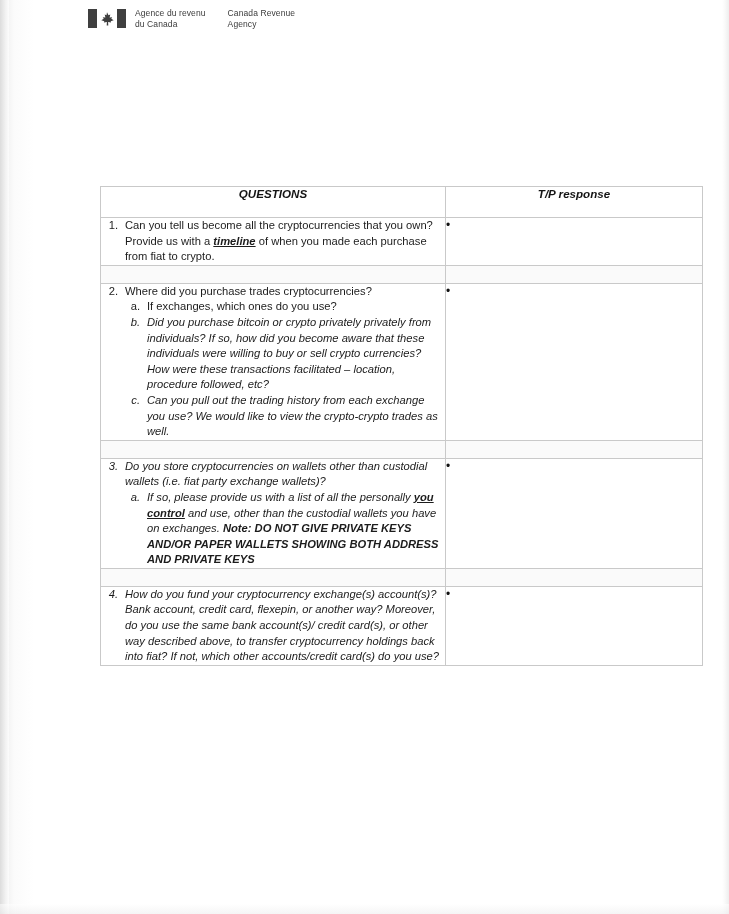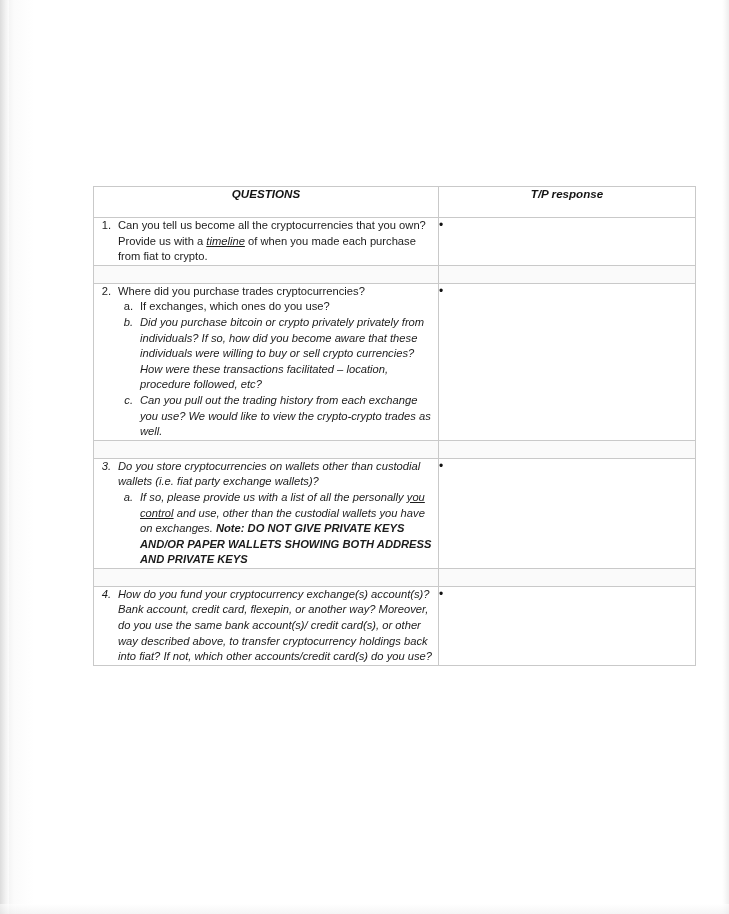--- a/index.html
+++ b/index.html
@@ -83,21 +83,21 @@
     font-size: 15.5px;
     font-weight: bold;
     line-height: 26px;
     color: #111111;
     letter-spacing: .05px;
   }
 
   
   .qtable {
     position: absolute;
-    left: 93px;
+    left: 100px;
     top: 186px;
     width: 602px;
     border-collapse: collapse;
     table-layout: fixed;
     font-size: 11.2px;
     color: #1c1c1c;
   }
   .qtable td, .qtable th {
     border: 1px solid #c9c9c9;
     vertical-align: top;
@@ -149,21 +149,21 @@
   .sub-letter {
     flex: 0 0 auto;
     width: 13px;
     text-align: right;
   }
   .sub-body { flex: 1 1 auto; }
 
   .it { font-style: italic; }
   .bold-ul-it {
     font-style: italic;
-    font-weight: normal;
+    font-weight: bold;
     text-decoration: underline;
   }
   .note-line {
     font-style: italic;
     font-weight: bold;
   }
 
   .resp-bullet {
     font-size: 12px;
     line-height: 14px;
@@ -182,20 +182,33 @@
   }
 </style>
 </head>
 <body>
 
 <div class="page">
   <div class="scan-edge-left"></div>
   <div class="scan-edge-right"></div>
   <div class="scan-edge-bottom"></div>
 
+  <div class="cra-header">
+    <svg class="flag-mark" viewBox="0 0 38 19">
+      <rect x="0" y="0" width="9" height="19" fill="#3f3f3f"></rect>
+      <rect x="29" y="0" width="9" height="19" fill="#3f3f3f"></rect>
+      <path fill="#3f3f3f" d="M19 3.2 l1.5 3.1 1.8-.8 -.7 3.0 2.6-.2 -.9 1.4 2.4 1.6 -3.0 .9 .4 1.4 -3.0-.5 .2 3.3 h-1.6 l.2-3.3 -3.0 .5 .4-1.4 -3.0-.9 2.4-1.6 -.9-1.4 2.6 .2 -.7-3.0 1.8 .8z"></path>
+    </svg>
+    <div class="wordmark-text">
+      <span class="wordmark-col">Agence du revenu
+du Canada</span>
+      <span class="wordmark-col">Canada Revenue
+Agency</span>
+    </div>
+  </div>
 
 
   <table class="qtable">
     <colgroup>
       <col class="col-q">
       <col class="col-r">
     </colgroup>
     <thead>
       <tr>
         <th class="hdr-cell">QUESTIONS</th>

